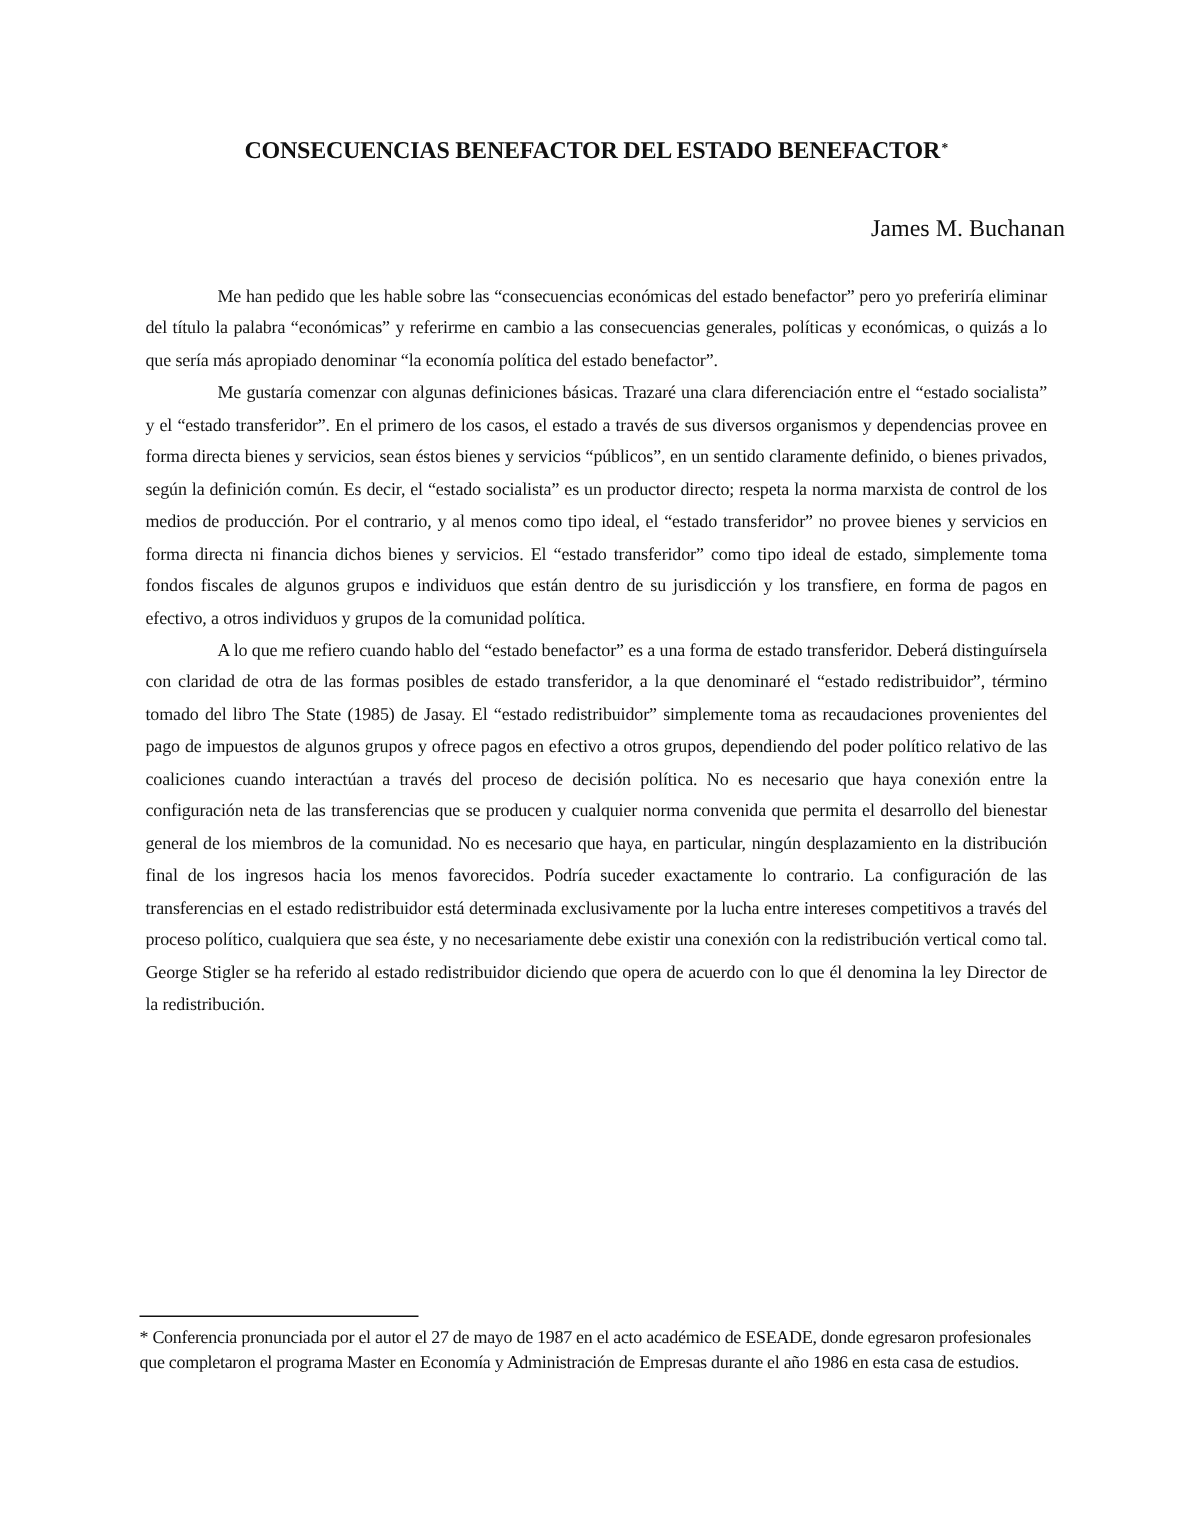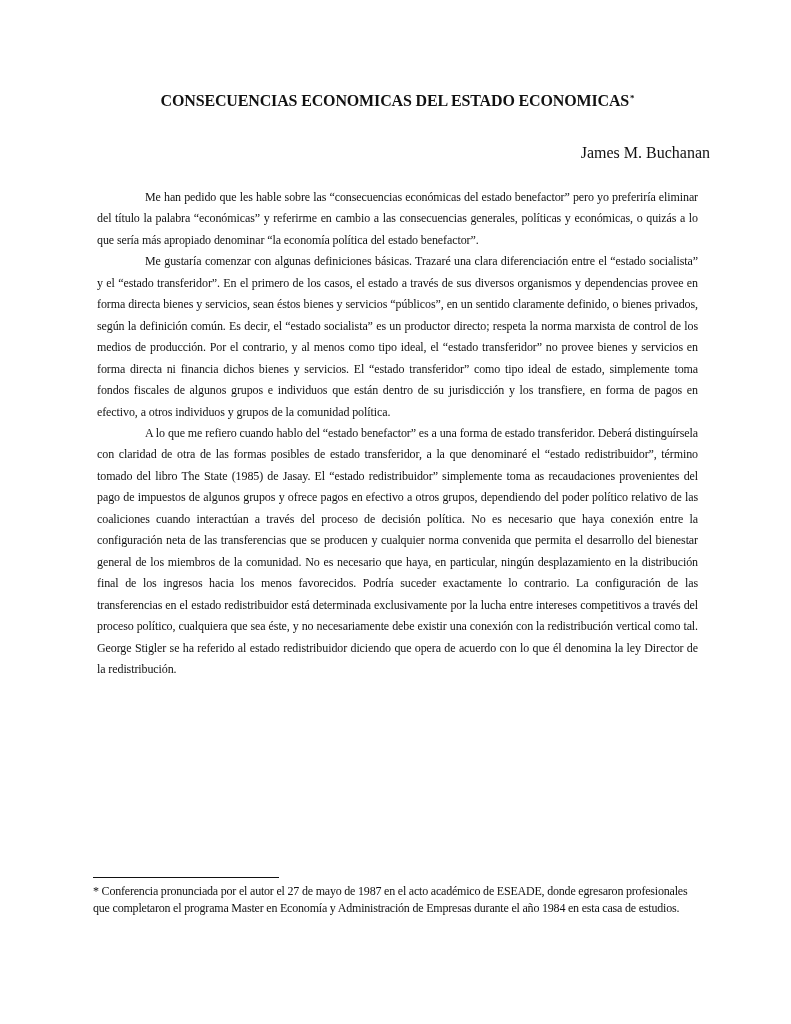--- a/index.html
+++ b/index.html
@@ -83,25 +83,25 @@
       font-size: 12px;
       line-height: 16.5px;
       letter-spacing: -0.2px;
       margin: 0;
     }
   </style>
 </head>
 <body>
 
 <div class="page">
-  <h1 class="title"><span>CONSECUENCIAS ECONOMICAS DEL ESTADO ECONOMICAS</span><sup>*</sup></h1>
+  <h1 class="title"><span>CONSECUENCIAS BENEFACTOR DEL ESTADO BENEFACTOR</span><sup>*</sup></h1>
 
   <p class="author">James M. Buchanan</p>
 
   <div class="body">
     <p>Me han pedido que les hable sobre las “consecuencias económicas del estado benefactor”  pero yo preferiría eliminar del título la palabra “económicas” y referirme en cambio a las consecuencias generales, políticas y económicas, o quizás a lo que sería más apropiado denominar “la economía política del estado benefactor”.</p>
     <p>Me gustaría comenzar con algunas definiciones básicas. Trazaré una clara diferenciación entre el “estado socialista” y el “estado transferidor”. En el primero de los casos, el estado a través de sus diversos organismos y dependencias provee en forma directa bienes y servicios, sean éstos bienes y servicios “públicos”, en un sentido claramente definido, o bienes privados, según la definición común. Es decir, el “estado socialista” es un productor directo; respeta la norma marxista de control de los medios de producción. Por el contrario, y al menos como tipo ideal, el “estado transferidor” no provee bienes y servicios en forma directa ni financia dichos bienes y servicios. El “estado transferidor” como tipo ideal de estado, simplemente toma fondos fiscales de algunos grupos e individuos que están dentro de su jurisdicción y los transfiere, en forma de pagos en efectivo, a otros individuos y grupos de la comunidad política.</p>
     <p>A lo que me refiero cuando hablo del “estado benefactor” es a una forma de estado transferidor. Deberá distinguírsela con claridad  de otra de las formas posibles de estado transferidor, a la que denominaré el “estado redistribuidor”, término tomado del libro The State (1985) de Jasay. El “estado redistribuidor” simplemente toma as recaudaciones provenientes del pago de impuestos de algunos grupos y ofrece pagos en efectivo a otros grupos, dependiendo del poder político relativo de las coaliciones cuando interactúan a través del proceso de decisión política. No es necesario que haya conexión entre la configuración neta de las transferencias que se producen y cualquier norma convenida que permita el desarrollo del bienestar general de los miembros de la comunidad. No es necesario que haya, en particular, ningún desplazamiento en la distribución final de los ingresos hacia los menos favorecidos. Podría suceder exactamente lo contrario. La configuración de las transferencias en el estado redistribuidor está determinada exclusivamente por la lucha entre intereses competitivos a través del proceso político, cualquiera que sea éste, y no necesariamente debe existir una conexión con la redistribución vertical como tal. George Stigler se ha referido al estado redistribuidor diciendo que opera de acuerdo con lo que él denomina la ley Director de la redistribución.</p>
   </div>
 
   <div class="fn-rule"></div>
-  <p class="footnote">* Conferencia pronunciada por el autor el 27 de mayo de 1987 en el acto académico de ESEADE, donde egresaron profesionales que completaron el programa Master en Economía y Administración de Empresas durante el año 1984 en esta casa de estudios.</p>
+  <p class="footnote">* Conferencia pronunciada por el autor el 27 de mayo de 1987 en el acto académico de ESEADE, donde egresaron profesionales que completaron el programa Master en Economía y Administración de Empresas durante el año 1986 en esta casa de estudios.</p>
 </div>
 
 </body></html>

